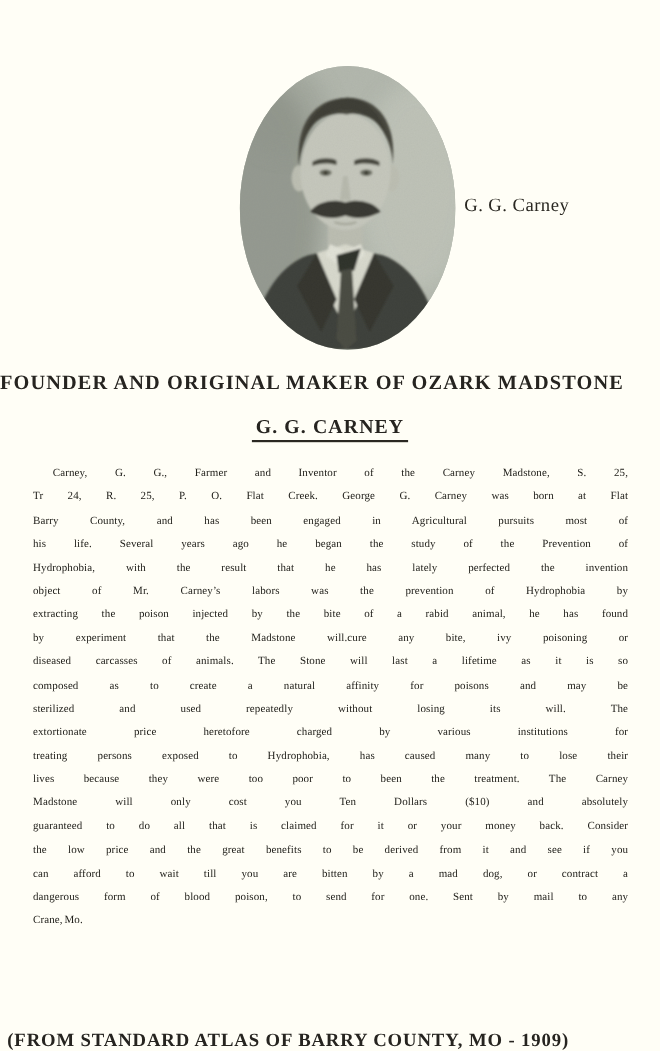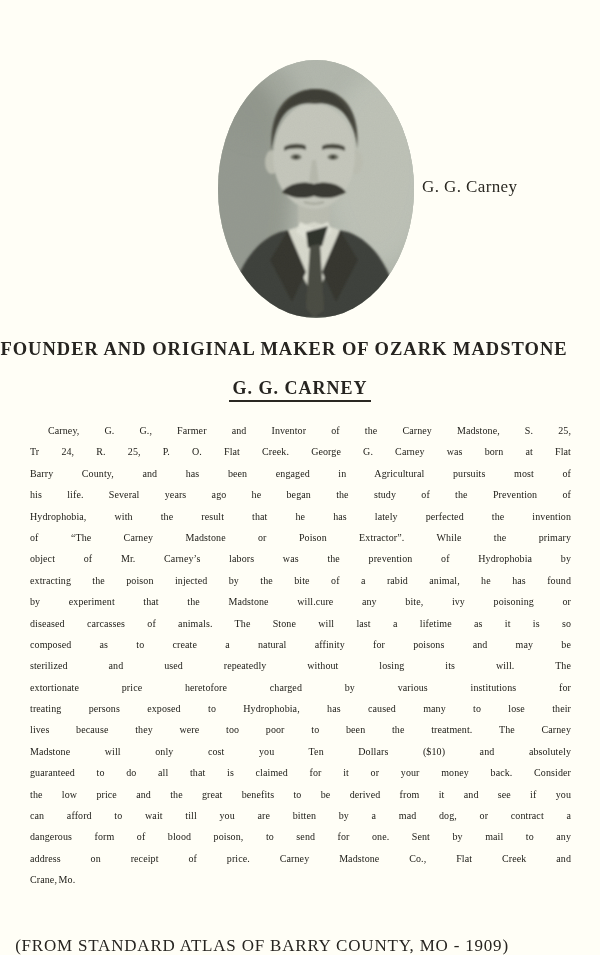--- a/index.html
+++ b/index.html
@@ -22,21 +22,21 @@
   .photo svg{display:block;width:100%;height:100%;}
 
   .caption{
     position:absolute;left:422px;top:134px;
     font-size:17px;letter-spacing:.4px;color:#2a2822;
     white-space:nowrap;
   }
 
   .heading{
     position:absolute;left:0;top:296px;width:568px;
-    text-align:center;font-weight:bold;font-size:18.5px;
+    font-weight:bold;font-size:18.5px;
     letter-spacing:1px;color:#262420;white-space:nowrap;
   }
 
   .subheading-wrap{
     position:absolute;left:0;top:335px;width:600px;text-align:center;
   }
   .subheading{
     display:inline-block;font-weight:bold;font-size:18px;
     letter-spacing:1px;color:#262420;
     border-bottom:2px solid #2a2822;padding:0 3px 1px 3px;
@@ -51,21 +51,21 @@
     text-align:justify;
     text-align-last:justify;
     -moz-text-align-last:justify;
     height:21.4px;overflow:visible;white-space:normal;
   }
   .body-line:first-child{text-indent:18px;}
   .body-line:last-child{text-align-last:left;-moz-text-align-last:left;}
 
   .source-line{
     position:absolute;left:0;top:893px;width:524px;text-align:center;
-    font-weight:normal;font-size:17px;letter-spacing:.8px;color:#262420;
+    font-weight:bold;font-size:17px;letter-spacing:.8px;color:#262420;
     white-space:nowrap;
   }
   .page-number{
     position:absolute;left:0;top:924px;width:600px;text-align:center;
     font-weight:bold;font-size:15.5px;color:#2a2822;
   }
 </style>
 </head>
 <body>
 
@@ -148,36 +148,34 @@
   <div class="subheading-wrap">
     <span class="subheading">G. G. CARNEY</span>
   </div>
 
   <div class="body-text">
     <div class="body-line">Carney, G. G., Farmer and Inventor of the Carney Madstone, S. 25,</div>
     <div class="body-line">Tr 24, R. 25, P. O. Flat Creek. George G. Carney was born at Flat</div>
     <div class="body-line">Barry County, and has been engaged in Agricultural pursuits most of</div>
     <div class="body-line">his life. Several years ago he began the study of the Prevention of</div>
     <div class="body-line">Hydrophobia, with the result that he has lately perfected the invention</div>
-    <div class="body-line">of “The Carney Madstone or Poison Extractor”. While the primary</div>
     <div class="body-line">object of Mr. Carney’s labors was the prevention of Hydrophobia by</div>
     <div class="body-line">extracting the poison injected by the bite of a rabid animal, he has found</div>
     <div class="body-line">by experiment that the Madstone will.cure any bite, ivy poisoning or</div>
     <div class="body-line">diseased carcasses of animals. The Stone will last a lifetime as it is so</div>
     <div class="body-line">composed as to create a natural affinity for poisons and may be</div>
     <div class="body-line">sterilized and used repeatedly without losing its will. The</div>
     <div class="body-line">extortionate price heretofore charged by various institutions for</div>
     <div class="body-line">treating persons exposed to Hydrophobia, has caused many to lose their</div>
     <div class="body-line">lives because they were too poor to been the treatment. The Carney</div>
     <div class="body-line">Madstone will only cost you Ten Dollars ($10) and absolutely</div>
     <div class="body-line">guaranteed to do all that is claimed for it or your money back. Consider</div>
     <div class="body-line">the low price and the great benefits to be derived from it and see if you</div>
     <div class="body-line">can afford to wait till you are bitten by a mad dog, or contract a</div>
     <div class="body-line">dangerous form of blood poison, to send for one. Sent by mail to any</div>
-    <div class="body-line">address on receipt of price. Carney Madstone Co., Flat Creek and</div>
     <div class="body-line">Crane, Mo.</div>
   </div>
 
   <div class="source-line">(FROM STANDARD ATLAS OF BARRY COUNTY, MO - 1909)</div>
 
   <div class="page-number">4</div>
 
 </div>
 
 </body></html>

